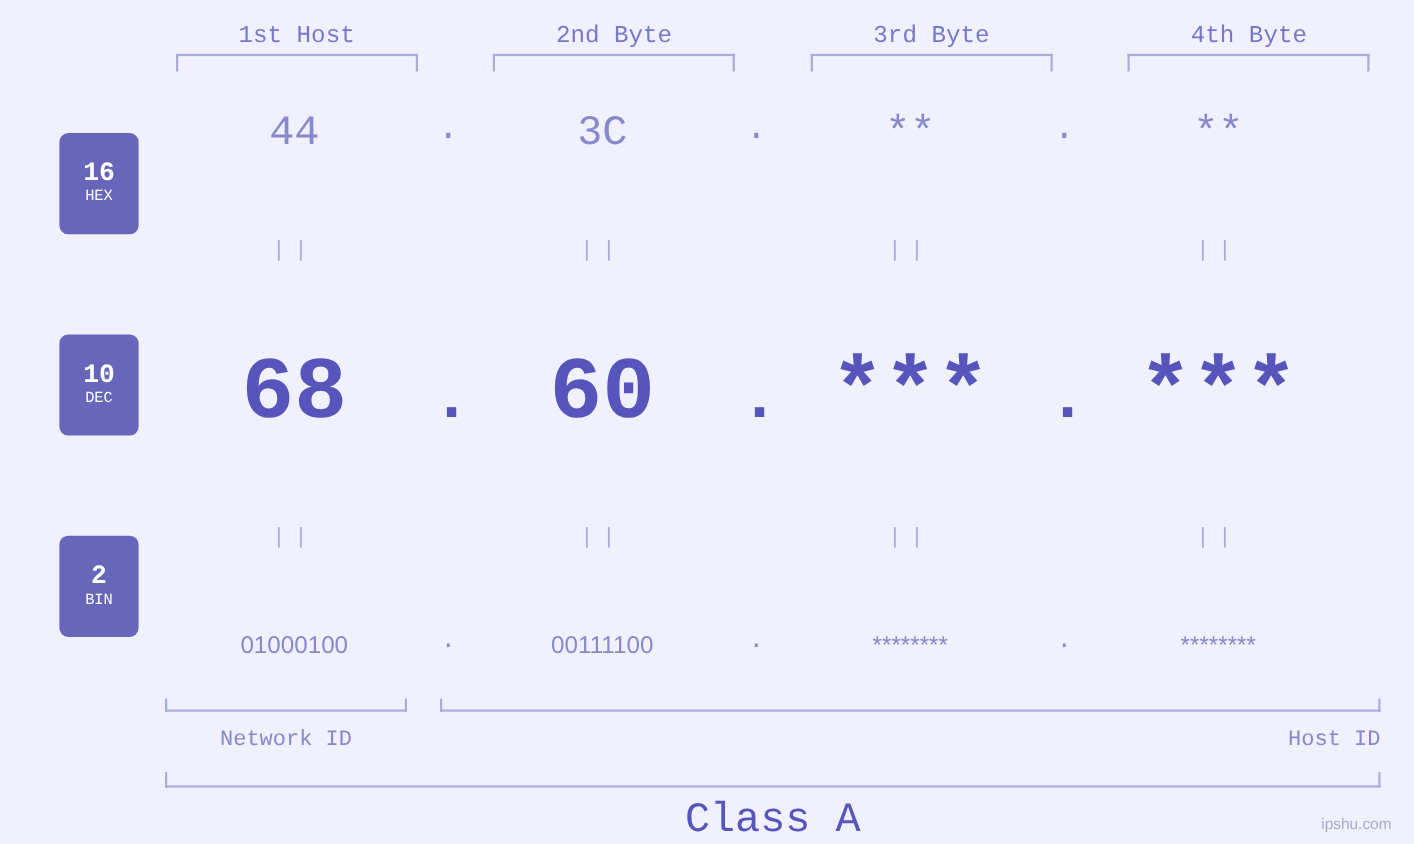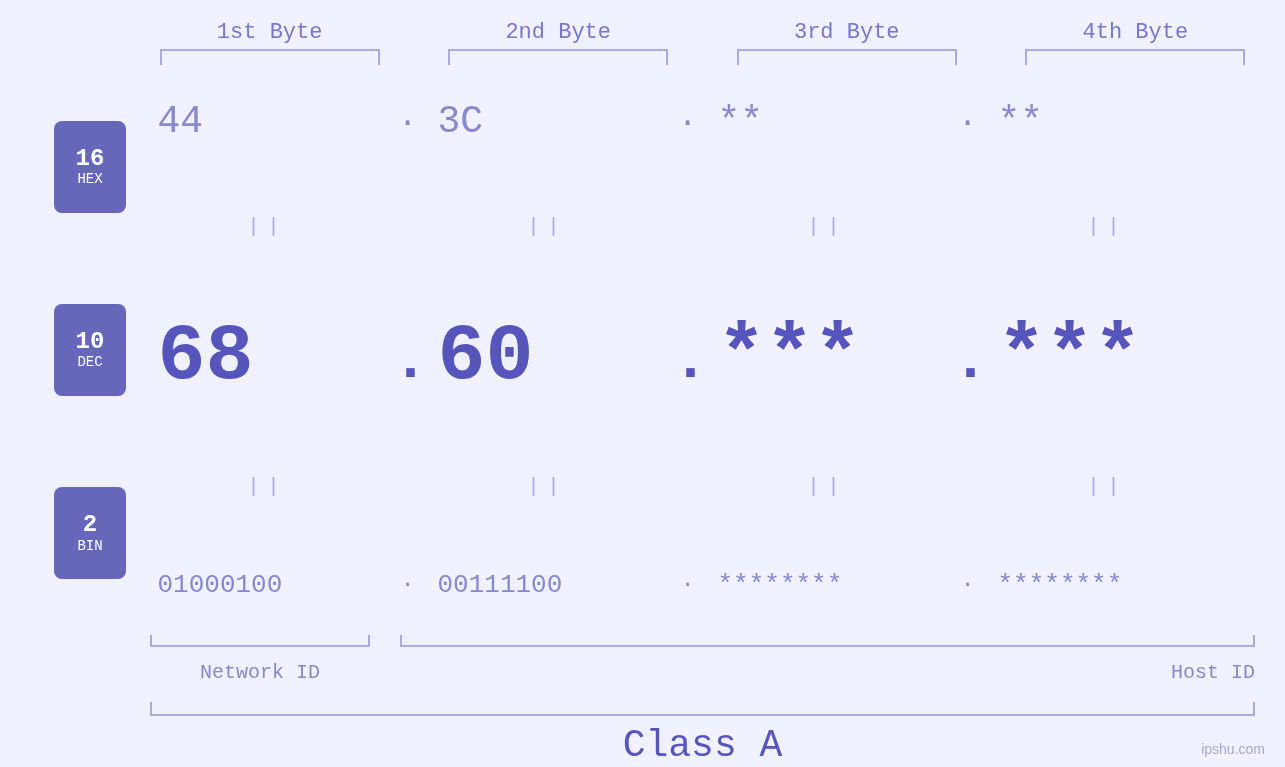--- a/index.html
+++ b/index.html
@@ -105,20 +105,21 @@
     .values-area {
       flex: 1;
       display: flex;
       flex-direction: column;
       justify-content: space-around;
       padding-right: 30px;
     }
 
     .cell {
       width: 220px;
+      text-align: center;
       color: #8888cc;
     }
 
     .separator {
       color: #8888cc;
       font-size: 32px;
       width: 30px;
       text-align: center;
       margin-top: -10px;
     }
@@ -143,23 +144,23 @@
       font-size: 60px;
       color: #5555bb;
       width: 30px;
       text-align: center;
       font-weight: bold;
       margin-bottom: -10px;
     }
 
     
     .bin-value {
-      font-size: 26px;
+      font-size: 22px;
       color: #8888cc;
-      font-family: Liberation Mono, monospace;
+      font-family: Liberation Sans, sans-serif;
     }
 
     .watermark {
       position: absolute;
       bottom: 10px;
       right: 20px;
       color: #aaaacc;
       font-size: 14px;
       font-family: Arial, sans-serif;
       margin-top: 16px;
@@ -195,21 +196,21 @@
       justify-content: space-around;
       padding-right: 30px;
     }
   </style>
 </head>
 <body>
 
 <div class="container">
 
   <div class="byte-headers">
-    <div class="byte-header">1st Byte</div>
+    <div class="byte-header">1st Host</div>
     <div style="width:30px"></div>
     <div class="byte-header">2nd Byte</div>
     <div style="width:30px"></div>
     <div class="byte-header">3rd Byte</div>
     <div style="width:30px"></div>
     <div class="byte-header">4th Byte</div>
   </div>
 
   <div class="brackets-row">
     <div class="bracket"></div>

